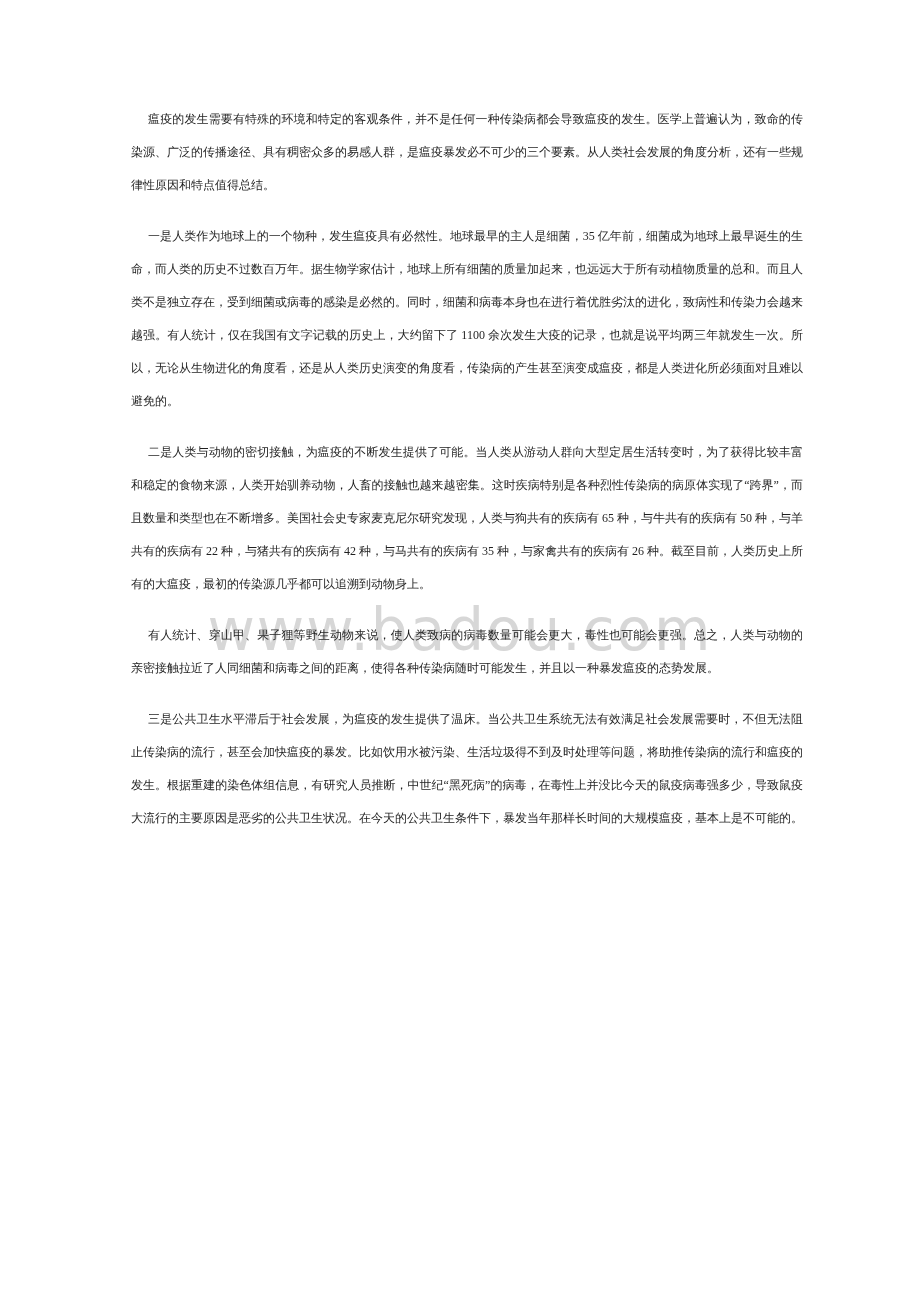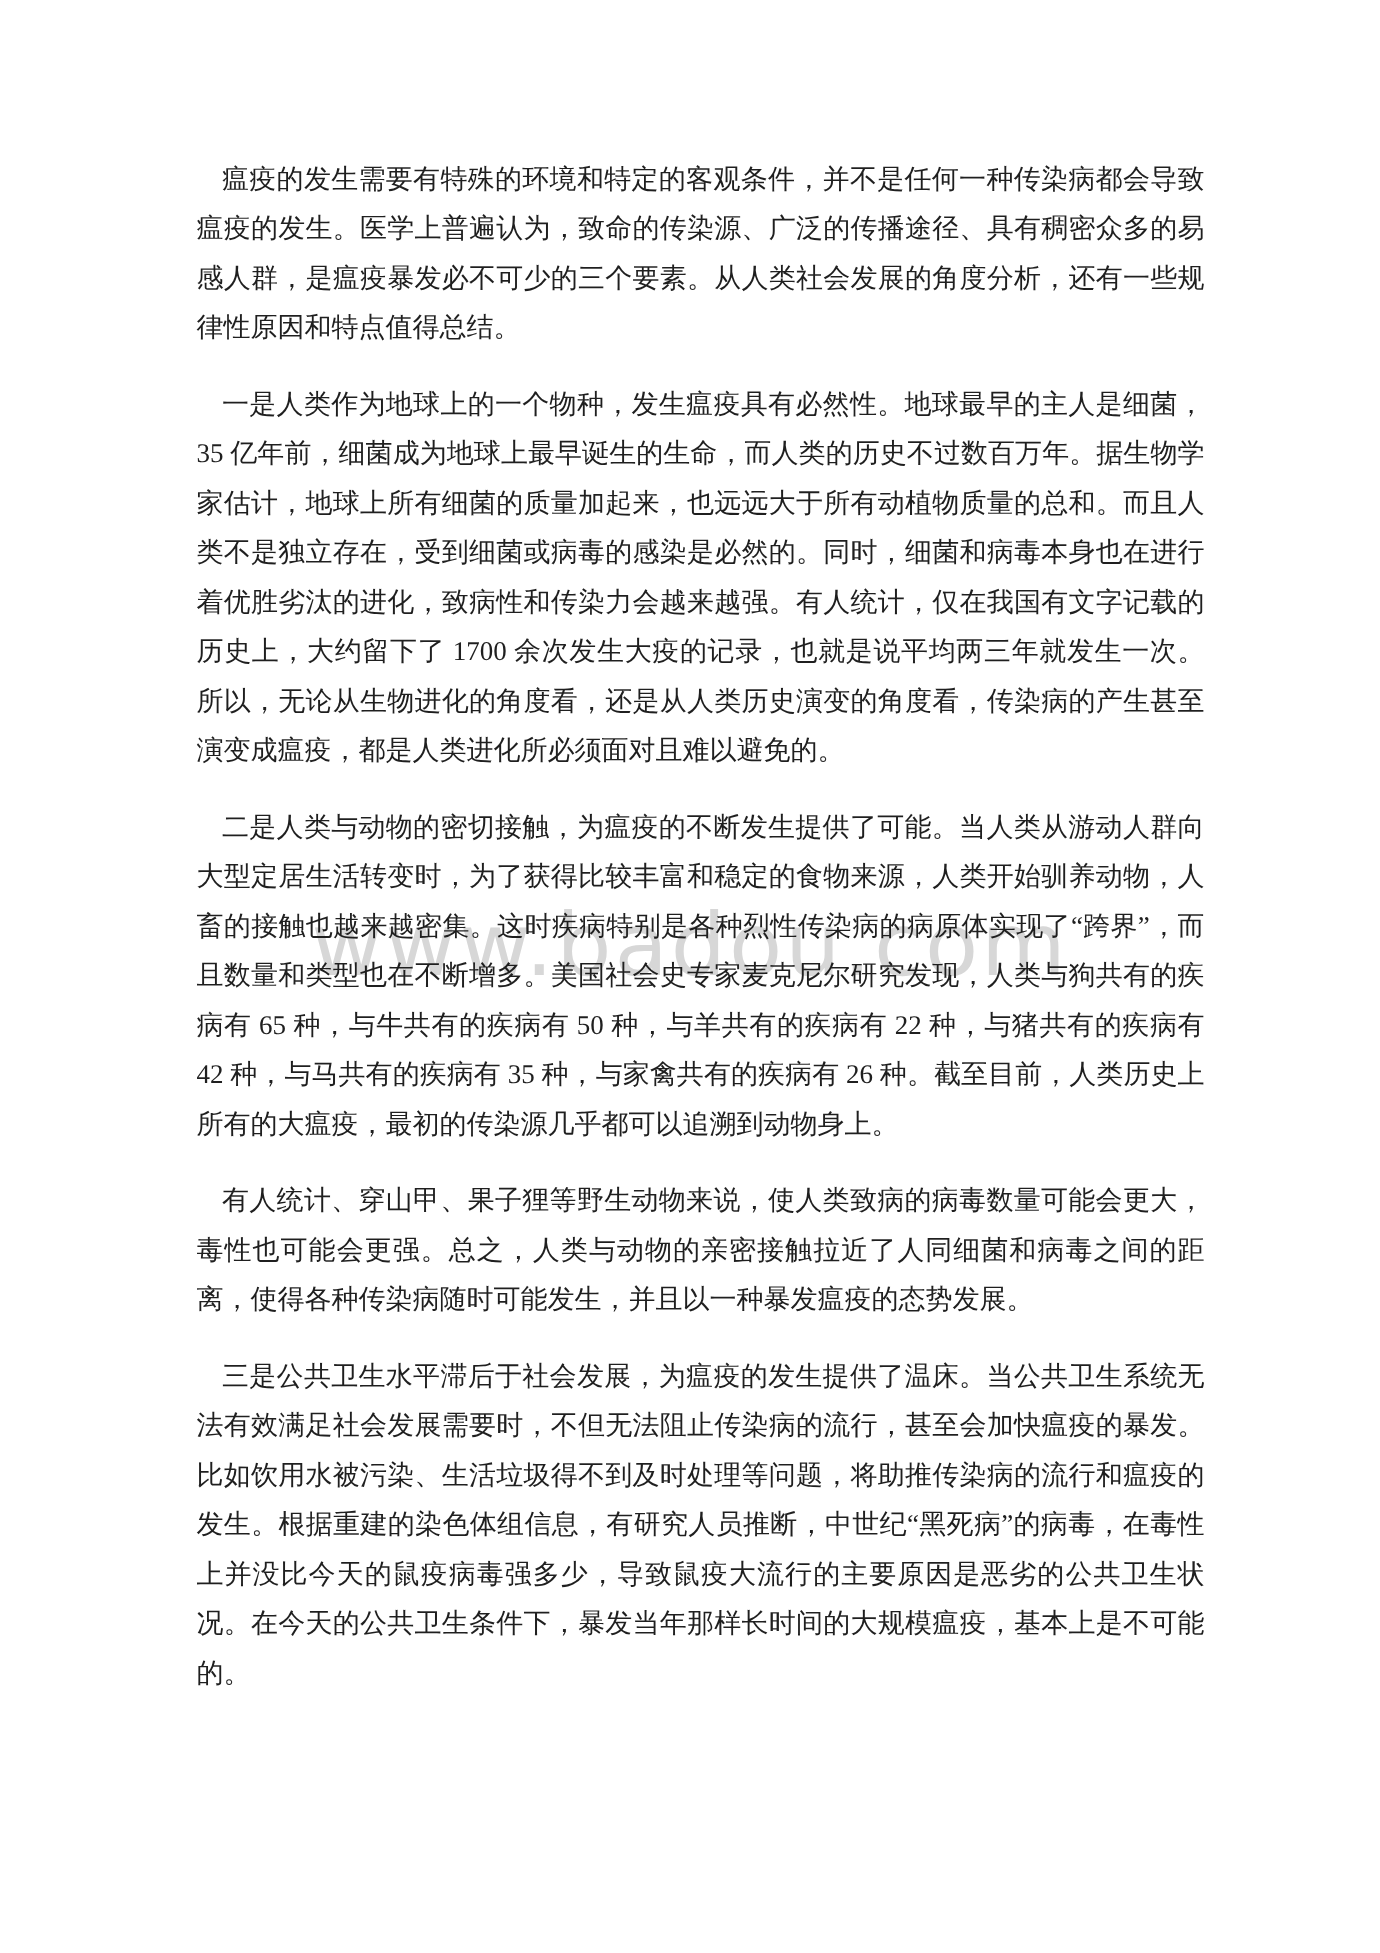--- a/index.html
+++ b/index.html
@@ -38,40 +38,40 @@
     z-index: 2;
   }
   .doc-title {
     font-size: 17.5px;
     line-height: 33px;
     margin: 0 0 16px 0;
     text-indent: 31px;
     font-weight: 400;
   }
   .para {
-    font-size: 18px;
+    font-size: 12px;
     line-height: 33px;
     margin: 0 0 18px 0;
     text-indent: 17px;
     text-align: justify;
     letter-spacing: 0;
   }
   .para:last-child { margin-bottom: 0; }
 </style>
 </head>
 <body>
 
 <div class="page">
   <div class="watermark">www.badou.com</div>
 
   <div class="content">
 
     <p class="para">瘟疫的发生需要有特殊的环境和特定的客观条件，并不是任何一种传染病都会导致瘟疫的发生。医学上普遍认为，致命的传染源、广泛的传播途径、具有稠密众多的易感人群，是瘟疫暴发必不可少的三个要素。从人类社会发展的角度分析，还有一些规律性原因和特点值得总结。</p>
 
-    <p class="para">一是人类作为地球上的一个物种，发生瘟疫具有必然性。地球最早的主人是细菌，35 亿年前，细菌成为地球上最早诞生的生命，而人类的历史不过数百万年。据生物学家估计，地球上所有细菌的质量加起来，也远远大于所有动植物质量的总和。而且人类不是独立存在，受到细菌或病毒的感染是必然的。同时，细菌和病毒本身也在进行着优胜劣汰的进化，致病性和传染力会越来越强。有人统计，仅在我国有文字记载的历史上，大约留下了 1700 余次发生大疫的记录，也就是说平均两三年就发生一次。所以，无论从生物进化的角度看，还是从人类历史演变的角度看，传染病的产生甚至演变成瘟疫，都是人类进化所必须面对且难以避免的。</p>
+    <p class="para">一是人类作为地球上的一个物种，发生瘟疫具有必然性。地球最早的主人是细菌，35 亿年前，细菌成为地球上最早诞生的生命，而人类的历史不过数百万年。据生物学家估计，地球上所有细菌的质量加起来，也远远大于所有动植物质量的总和。而且人类不是独立存在，受到细菌或病毒的感染是必然的。同时，细菌和病毒本身也在进行着优胜劣汰的进化，致病性和传染力会越来越强。有人统计，仅在我国有文字记载的历史上，大约留下了 1100 余次发生大疫的记录，也就是说平均两三年就发生一次。所以，无论从生物进化的角度看，还是从人类历史演变的角度看，传染病的产生甚至演变成瘟疫，都是人类进化所必须面对且难以避免的。</p>
 
     <p class="para">二是人类与动物的密切接触，为瘟疫的不断发生提供了可能。当人类从游动人群向大型定居生活转变时，为了获得比较丰富和稳定的食物来源，人类开始驯养动物，人畜的接触也越来越密集。这时疾病特别是各种烈性传染病的病原体实现了“跨界”，而且数量和类型也在不断增多。美国社会史专家麦克尼尔研究发现，人类与狗共有的疾病有 65 种，与牛共有的疾病有 50 种，与羊共有的疾病有 22 种，与猪共有的疾病有 42 种，与马共有的疾病有 35 种，与家禽共有的疾病有 26 种。截至目前，人类历史上所有的大瘟疫，最初的传染源几乎都可以追溯到动物身上。</p>
 
     <p class="para">有人统计、穿山甲、果子狸等野生动物来说，使人类致病的病毒数量可能会更大，毒性也可能会更强。总之，人类与动物的亲密接触拉近了人同细菌和病毒之间的距离，使得各种传染病随时可能发生，并且以一种暴发瘟疫的态势发展。</p>
 
     <p class="para">三是公共卫生水平滞后于社会发展，为瘟疫的发生提供了温床。当公共卫生系统无法有效满足社会发展需要时，不但无法阻止传染病的流行，甚至会加快瘟疫的暴发。比如饮用水被污染、生活垃圾得不到及时处理等问题，将助推传染病的流行和瘟疫的发生。根据重建的染色体组信息，有研究人员推断，中世纪“黑死病”的病毒，在毒性上并没比今天的鼠疫病毒强多少，导致鼠疫大流行的主要原因是恶劣的公共卫生状况。在今天的公共卫生条件下，暴发当年那样长时间的大规模瘟疫，基本上是不可能的。</p>
   </div>
 </div>
 
 </body></html>

